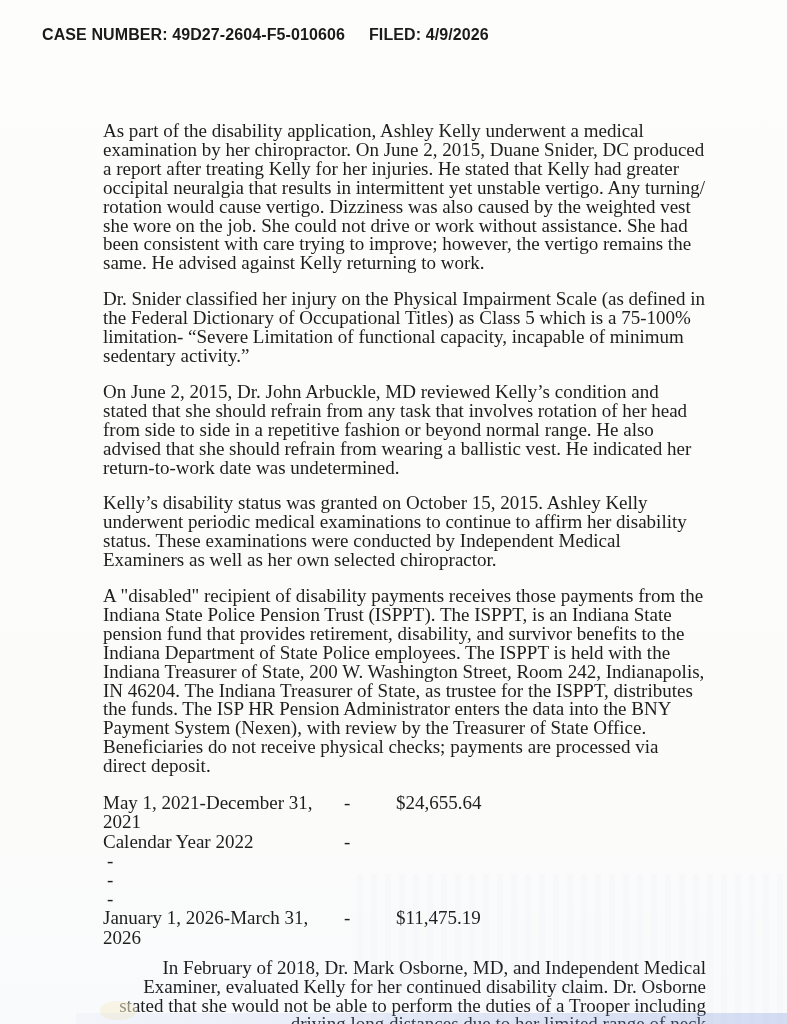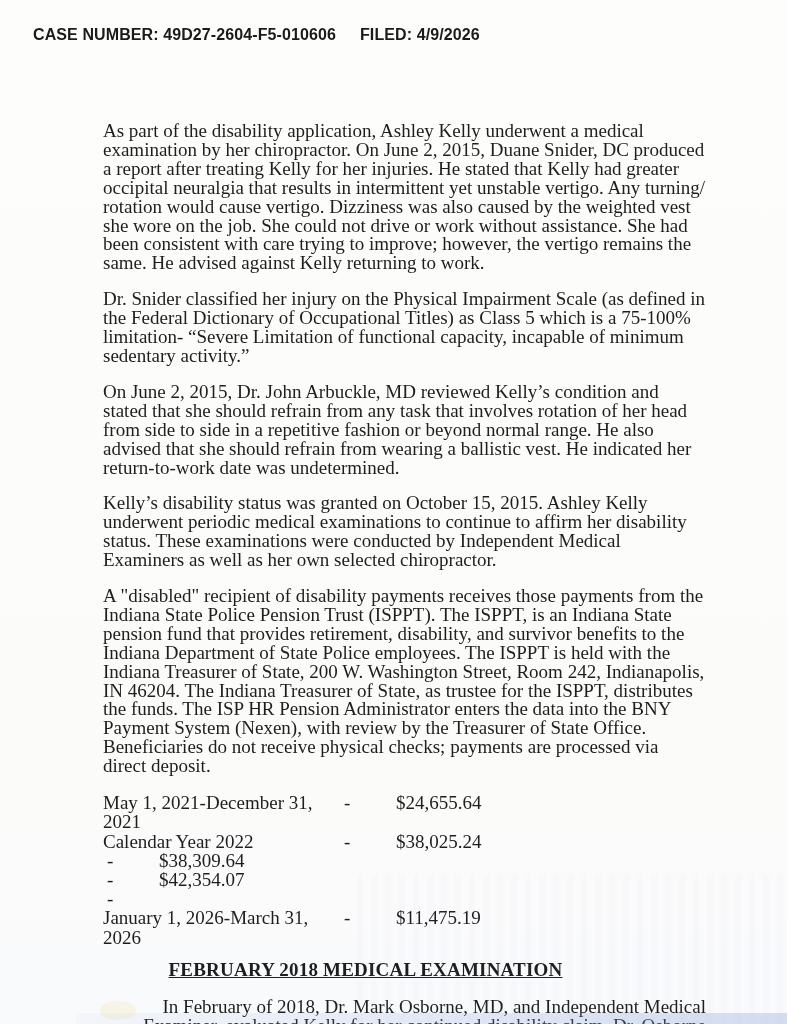--- a/index.html
+++ b/index.html
@@ -15,21 +15,21 @@
     font-family: "Liberation Serif", serif;
     color: #1e1e1e;
   }
   .page {
     position: absolute;
     inset: 0;
     background: linear-gradient(180deg, #fdfdfc 0%, #fbfbfa 80%, #f9fafc 100%);
   }
   .doc-header {
     position: absolute;
-    left: 33px;
+    left: 42px;
     top: 26px;
     font-family: "Liberation Sans", sans-serif;
     font-weight: 700;
     font-size: 16px;
     color: #1b1b1b;
     letter-spacing: 0.1px;
     white-space: nowrap;
   }
   .doc-header .filed {
     margin-left: 24px;
@@ -142,41 +142,37 @@
 
     <div class="payments-table">
       <div class="payment-row">
         <span class="payment-period">May 1, 2021-December 31, 2021</span>
         <span class="payment-sep">-</span>
         <span class="payment-amount">$24,655.64</span>
       </div>
       <div class="payment-row">
         <span class="payment-period">Calendar Year 2022</span>
         <span class="payment-sep">-</span>
-        <span class="payment-amount">$38,025.24</span>
       </div>
       <div class="payment-row">
         <span class="payment-sep">-</span>
-        <span class="payment-amount">$38,309.64</span>
       </div>
       <div class="payment-row">
         <span class="payment-sep">-</span>
-        <span class="payment-amount">$42,354.07</span>
       </div>
       <div class="payment-row">
         <span class="payment-sep">-</span>
       </div>
       <div class="payment-row">
         <span class="payment-period">January 1, 2026-March 31, 2026</span>
         <span class="payment-sep">-</span>
         <span class="payment-amount">$11,475.19</span>
       </div>
     </div>
 
-    <p class="section-heading">FEBRUARY 2018 MEDICAL EXAMINATION</p>
 
     <p class="closing-paragraph">In February of 2018, Dr. Mark Osborne, MD, and Independent Medical Examiner, evaluated Kelly for her continued disability claim. Dr. Osborne stated that she would not be able to perform the duties of a Trooper including driving long distances due to her limited range of neck</p>
 
   </div>
 
   <div class="scan-noise"></div>
   <div class="scan-smudge"></div>
   <div class="bottom-strip"></div>
 
 </div>

